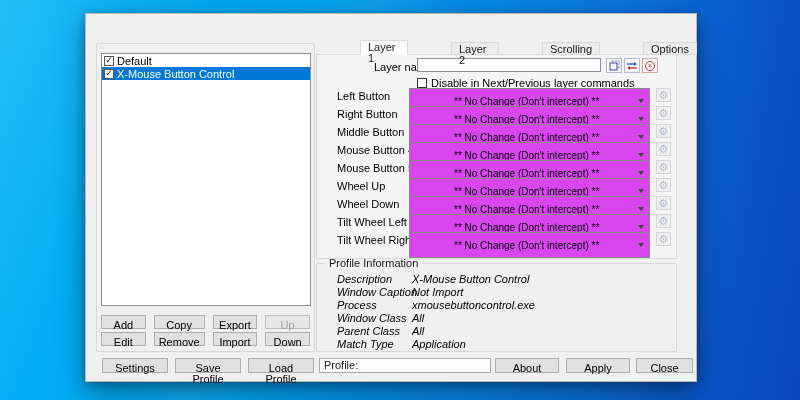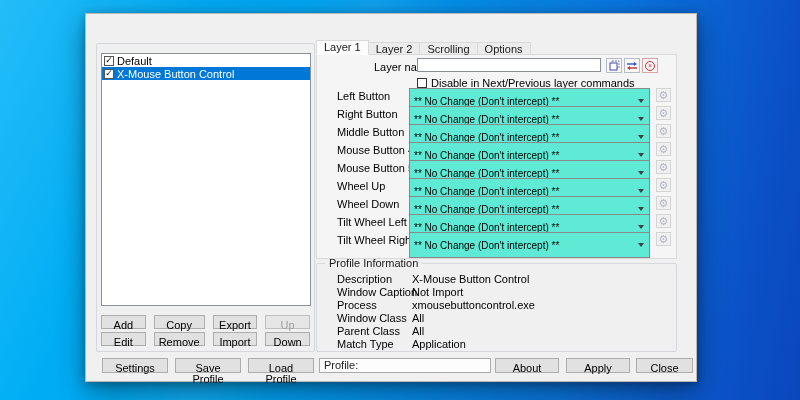--- a/index.html
+++ b/index.html
@@ -53,21 +53,21 @@
   .profile-buttons { position:absolute; left:4px; right:4px; bottom:5px;
                      display:grid; grid-template-columns:repeat(4,1fr); column-gap:8px; row-gap:3px; }
   .win-btn { height:14px; background:#e1e1e1; border:1px solid #adadad;
              font-family:"Liberation Sans", sans-serif; font-size:11px; line-height:11px; color:#000;
              padding:4px; cursor:default; }
   .win-btn:disabled, .win-btn.disabled { color:#9f9f9f; background:#e6e6e6; border-color:#bfbfbf; }
 
   
   .tabstrip { position:absolute; left:230px; top:26px; height:15px; display:flex; align-items:flex-end; z-index:3; }
   .tab { font-size:11px; color:#1a1a1a; background:#ececec; border:1px solid #d9d9d9;
-         padding:1px 7px 1px; margin-right:-1px; height:13px; line-height:11px; }
+         padding:1px 7px 1px; margin-right:-1px; height:13px; line-height:11px;margin-left:44px; }
   .tab.active { background:#fcfcfc; height:15px; padding-bottom:2px; border-bottom:1px solid #fcfcfc; position:relative; z-index:4; }
 
   .tab-panel { position:absolute; left:230px; top:40px; width:361px; height:205px;
                background:#f5f5f6; border:1px solid #d9d9d9; z-index:2; }
 
   
   .ln-label { position:absolute; left:20px; top:6px; font-size:11px;margin-left:37px; }
   .ln-input { position:absolute; left:100px; top:3px; width:184px; height:14px;
               border:1px solid #8a8f98; background:#fff; font-family:"Liberation Sans",sans-serif; font-size:10px; padding:0 3px; }
   .mini-btn { position:absolute; top:3px; width:16px; height:15px; background:#f8f8f8;
@@ -76,33 +76,33 @@
   .reset-circle { width:10px; height:10px; border:1px solid #cc3333; border-radius:50%;
                   color:#cc3333; font-size:7px; line-height:8px; display:flex; align-items:center; justify-content:center; }
   .chk-row { position:absolute; left:100px; top:22px; display:flex; align-items:center; }
   .chk-row .cbx { border-color:#333; margin:0 4px 0 0; }
   .chk-row .lbl { font-size:11px; }
 
   
   .map-rows { position:absolute; left:0; top:33px; right:0; }
   .map-row { position:relative; height:14px; margin-bottom:4px; }
   .map-label { position:absolute; left:20px; top:2px; font-size:11px; white-space:nowrap; }
-  .combo { position:absolute; left:92px; top:0; width:241px; height:26px; background:#5eead4;
-           border:1px solid #8a8a8a; display:flex; align-items:center; cursor:default; }
+  .combo { position:absolute; left:92px; top:0; width:241px; height:26px; background:#d946ef;
+           border:1px solid #8a8a8a; display:flex; align-items:center; cursor:default;padding-left:40px; }
   .combo-text { font-size:10px; padding-left:4px; flex:1; white-space:nowrap; overflow:hidden; }
   .combo-arrow { width:0; height:0; border-left:3.5px solid transparent; border-right:3.5px solid transparent;
                  border-top:4px solid #404040; margin-right:5px; }
   .gear-btn { position:absolute; left:339px; top:0; width:15px; height:14px; background:#f1f1f1;
               border:1px solid #d4d4d4; display:flex; align-items:center; justify-content:center; padding:0; cursor:default; }
   .gear { font-size:11px; line-height:11px; color:#b2bac6; }
 
   
   .info-group { left:230px; top:249px; width:361px; height:89px; }
   .info-rows { position:absolute; left:0; top:8px; right:0; }
-  .info-row { height:13px; position:relative; }
+  .info-row { height:13px; position:relative;font-style:italic; }
   .info-label { position:absolute; left:20px; top:1px; font-size:11px; }
   .info-value { position:absolute; left:95px; top:1px; font-size:11px; }
 
   
   .footer-btn { position:absolute; top:344px; height:15px; }
   .f-settings { left:16px;  width:66px; }
   .f-save     { left:89px;  width:66px; }
   .f-load     { left:162px; width:66px; }
   .f-about    { left:409px; width:64px; }
   .f-apply    { left:480px; width:64px; }

